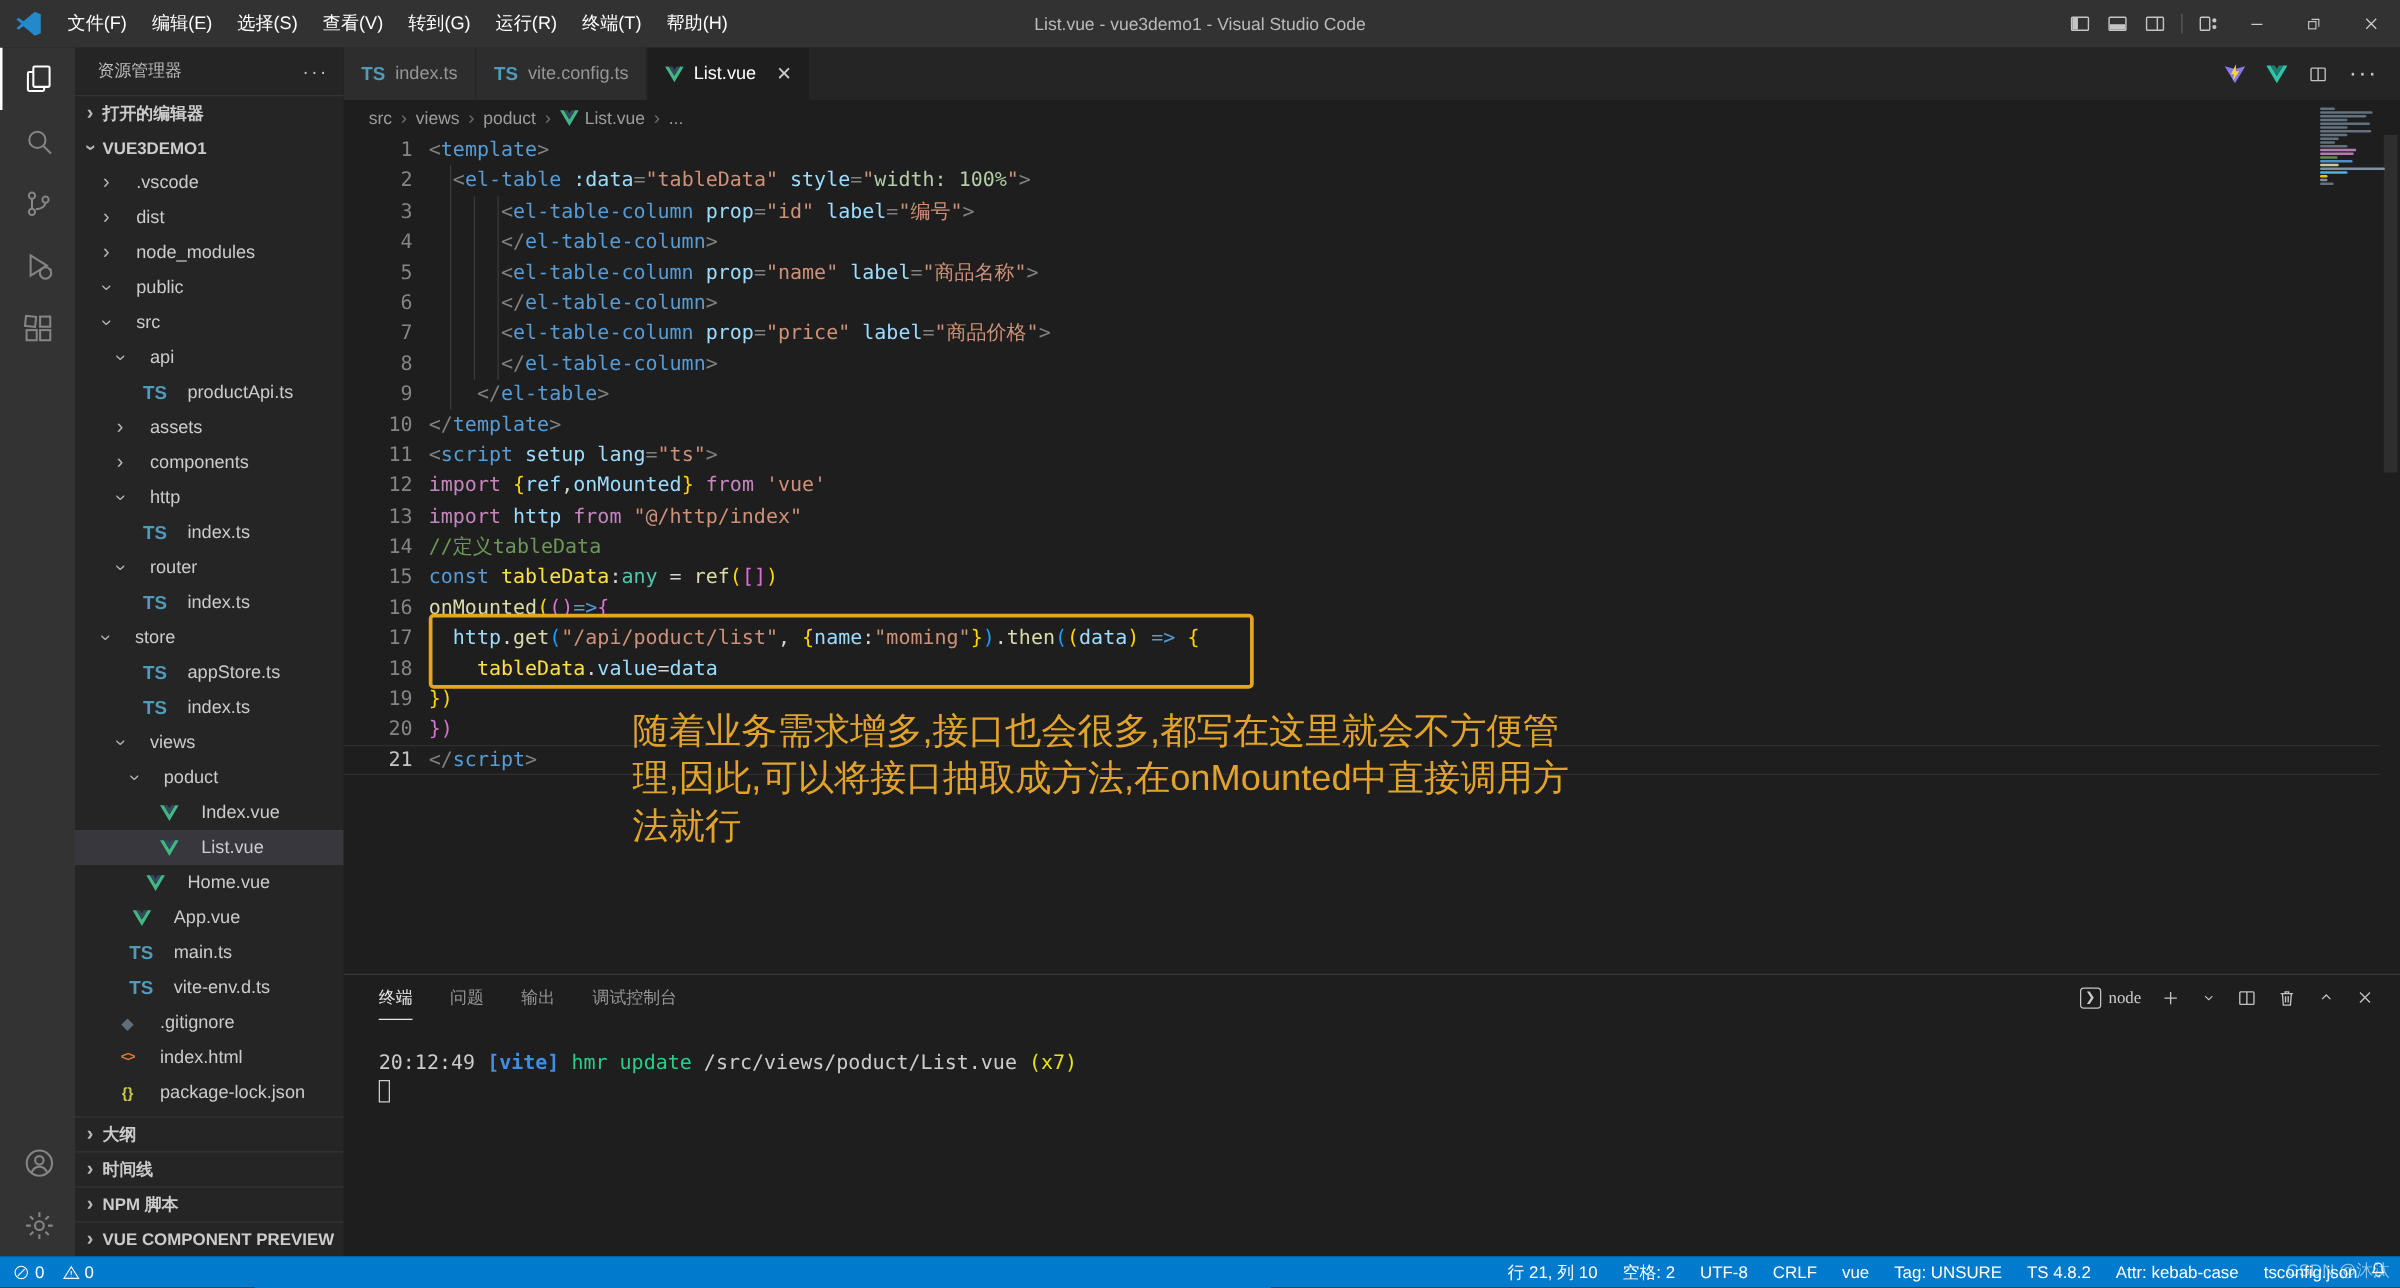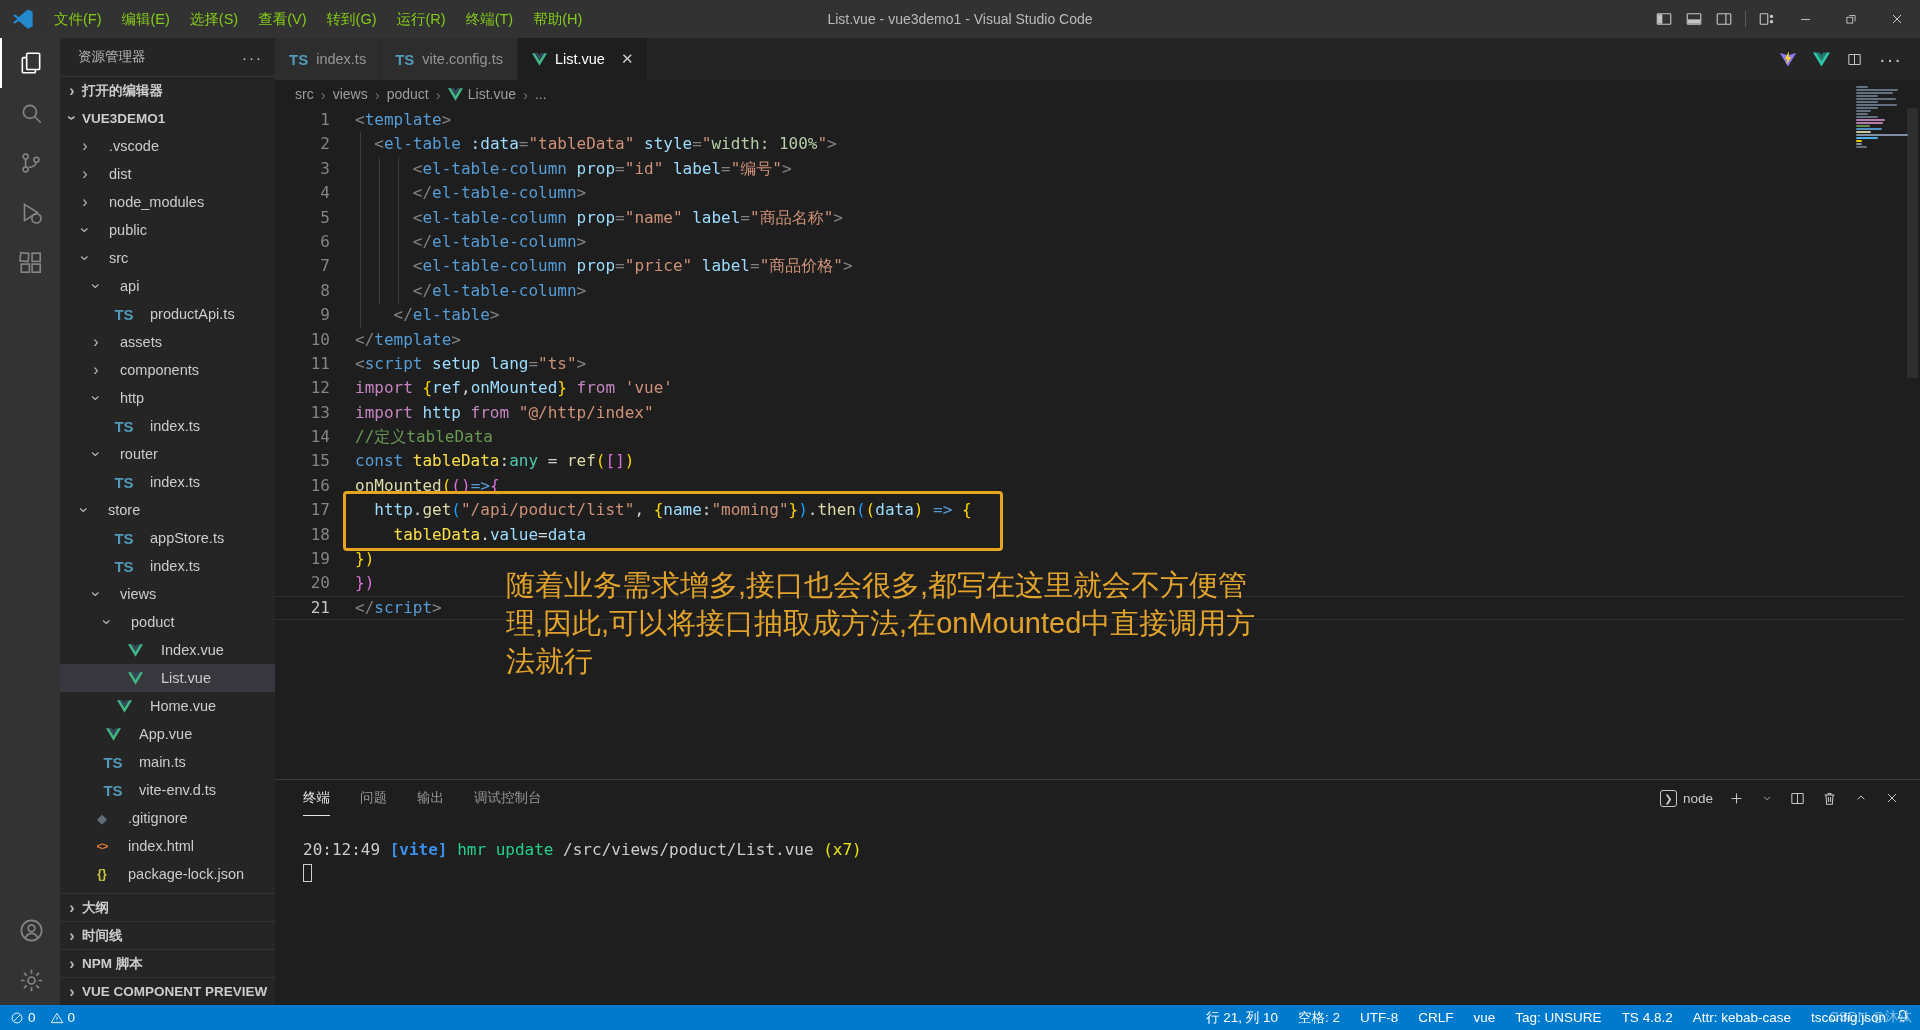--- a/index.html
+++ b/index.html
@@ -4,21 +4,21 @@
 <style>
   * { box-sizing: border-box; margin: 0; padding: 0; }
   html,body { width:1920px; height:1030px; overflow:hidden; background:#1e1e1e;
     font-family:"Liberation Sans",sans-serif; color:#cccccc; }
   svg { display:block; }
 
   
   .titlebar { position:absolute; top:0; left:0; right:0; height:38px; background:#323233;
     display:flex; align-items:center; z-index:30; }
   .vslogo { margin:0 10px 0 12px; }
-  .menu-item { padding:0 10px; font-size:14.5px; color:#84cc16; line-height:38px; cursor:default; }
+  .menu-item { padding:0 10px; font-size:14.5px; color:#ffffff; line-height:38px; cursor:default; }
   .win-title { position:absolute; left:0; right:0; text-align:center; font-size:14px; color:#bbbbbb; pointer-events:none; }
   .win-right { margin-left:auto; display:flex; align-items:center; height:100%; }
   .lay-ico { width:30px; height:100%; display:flex; align-items:center; justify-content:center; color:#c5c5c5; }
   .win-sep { width:1px; height:16px; background:#5a5a5a; margin:0 6px; }
   .win-btn { width:46px; height:100%; display:flex; align-items:center; justify-content:center; color:#cccccc; }
 
   
   .activitybar { position:absolute; left:0; top:38px; width:60px; bottom:25px; background:#333333;
     display:flex; flex-direction:column; z-index:20; }
   .act-ico { height:50px; display:flex; align-items:center; justify-content:center; color:#858585; border-left:2px solid transparent; }
@@ -56,37 +56,37 @@
   .tab-actions { margin-left:auto; display:flex; align-items:center; gap:16px; padding-right:18px; color:#c5c5c5; }
   .ell { font-size:20px; letter-spacing:1px; color:#c5c5c5; }
 
   .breadcrumb { height:28px; display:flex; align-items:center; gap:7px; padding-left:20px; font-size:14px; color:#9d9d9d; }
   .bc-sep { color:#6f6f6f; font-size:15px; }
   .bc-item { display:flex; align-items:center; gap:5px; }
 
   .editorbody { position:absolute; top:70px; left:0; right:0; height:671px; overflow:hidden; }
   .code-line { height:24.4px; line-height:24.4px; display:flex; font-family:"DejaVu Sans Mono",monospace; font-size:16px; white-space:pre; }
   .ln { width:55px; flex:none; text-align:right; color:#858585; }
-  .ct { margin-left:25px; }
+  .ct { margin-left:13px; }
   .t-tag{color:#569cd6} .t-pu{color:#808080} .t-attr{color:#9cdcfe} .t-str{color:#ce9178}
   .t-kw{color:#c586c0} .t-kw2{color:#569cd6} .t-fn{color:#dcdcaa} .t-var{color:#9cdcfe}
   .t-const{color:#fde047} .t-type{color:#4ec9b0} .t-cm{color:#6a9955} .t-b1{color:#ffd700}
   .t-b2{color:#da70d6} .t-b3{color:#179fff} .t-pl{color:#d4d4d4} .t-op{color:#569cd6} .t-css{color:#b5cea8}
   .guide { position:absolute; width:1px; background:#3b3b3b; }
   .hl-box { position:absolute; left:68px; top:383px; width:660px; height:60px; border:3px solid #e7a41f; border-radius:4px; }
   .cur-line { position:absolute; left:0; right:16px; top:488px; height:24.4px; border-top:1px solid #2e2e2e; border-bottom:1px solid #2e2e2e; }
   .annotation { position:absolute; left:231px; top:440px; width:920px; font-size:29px; line-height:38px;
     font-weight:500; color:#e2a32c;margin-top:18px; }
   .minimap { position:absolute; top:48px; right:10px; width:54px; display:flex; flex-direction:column; gap:1px; opacity:.9; }
   .mbar { height:2px; border-radius:1px; }
   .vscroll { position:absolute; top:70px; right:2px; width:11px; height:270px; background:rgba(121,121,121,.18); }
 
   
   .panel { position:absolute; left:0; right:0; top:741px; height:226px; background:#1e1e1e; border-top:1px solid #3a3a3a; }
-  .panel-header { height:36px; display:flex; align-items:center; padding-left:28px; gap:16px; }
+  .panel-header { height:36px; display:flex; align-items:center; padding-left:28px; gap:16px;font-family:Liberation Serif, serif; }
   .ptab { font-size:13.5px; color:#969696; height:100%; display:flex; align-items:center; border-bottom:1.5px solid transparent; }
   .ptab.active { color:#e7e7e7; border-bottom:1.5px solid #e7e7e7; }
   .panel-actions { margin-left:auto; display:flex; align-items:center; gap:15px; padding-right:20px; color:#c5c5c5; }
   .nodebox { display:inline-flex; width:17px; height:17px; border:1px solid #c5c5c5; border-radius:3px;
     align-items:center; justify-content:center; font-size:10px; margin-right:6px; }
   .shell-chip { display:flex; align-items:center; font-size:13.5px; color:#cccccc; }
   .term { padding:24px 0 0 28px; font-family:"DejaVu Sans Mono",monospace; font-size:16px; }
   .tm-time{color:#cccccc} .tm-vite{color:#3b8eea;font-weight:700} .tm-ok{color:#23d18b} .tm-path{color:#cccccc} .tm-x7{color:#e5e510}
   .cursor { display:inline-block; width:9px; height:18px; border:1px solid #cccccc; margin-top:5px; }
 

